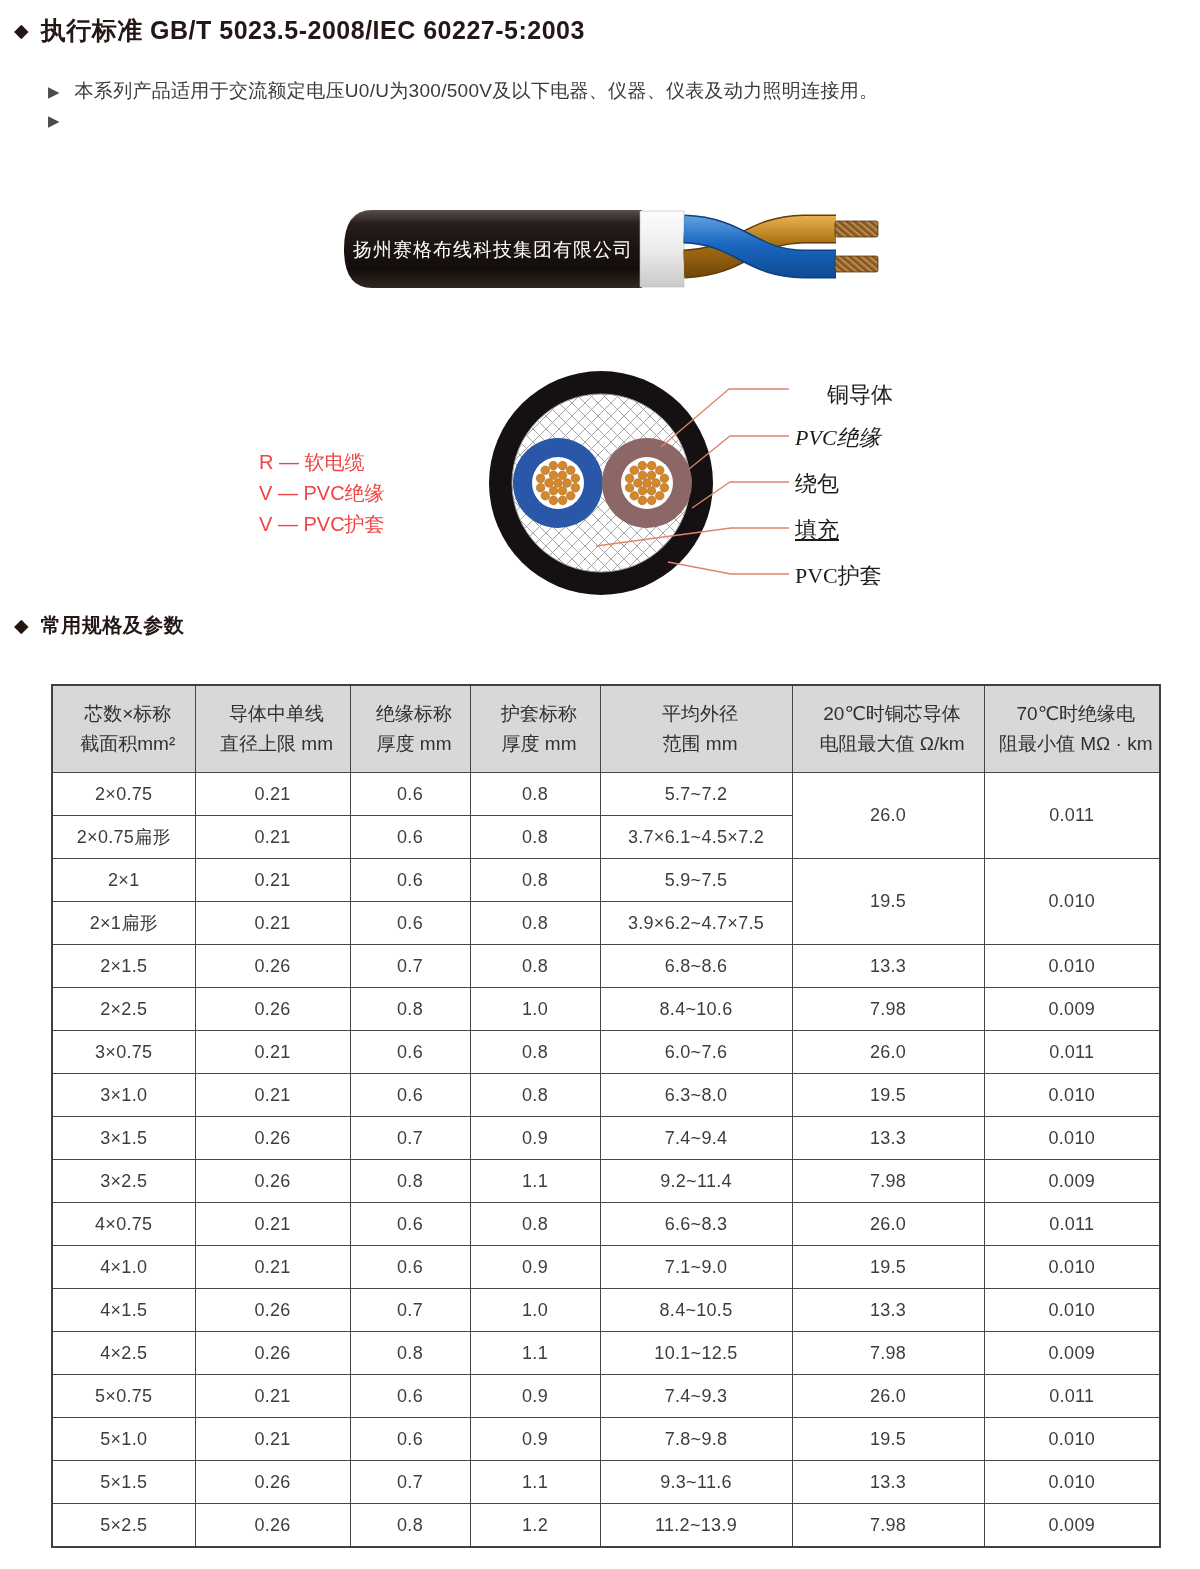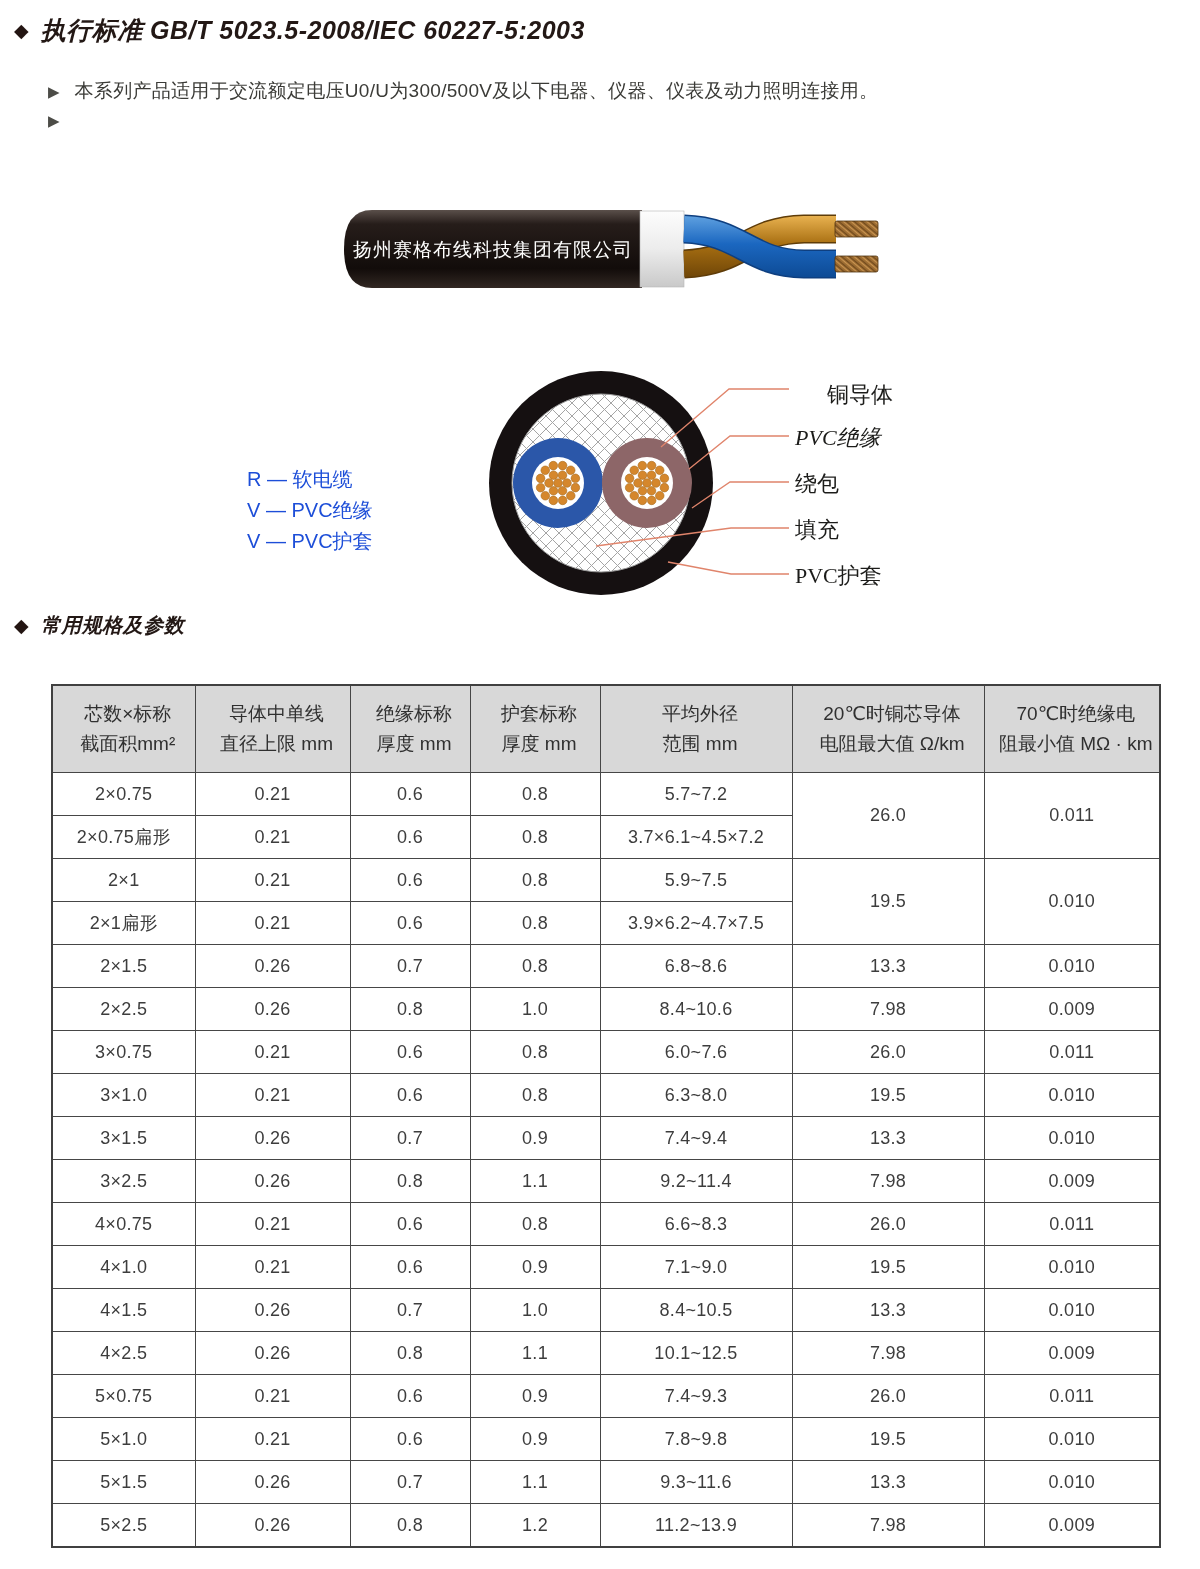--- a/index.html
+++ b/index.html
@@ -2,29 +2,29 @@
 <html><head>
 <meta charset="utf-8">
 <style>
   html,body{margin:0;padding:0;background:#fff;}
   .page{position:relative;width:1200px;height:1569px;background:#fff;overflow:hidden;
         font-family:"Liberation Sans","DejaVu Sans",sans-serif;color:#2b2b28;}
 
   
   .sec-head{position:absolute;display:flex;align-items:center;gap:12px;}
   .sec-head .diamond{font-size:19px;color:#231512;line-height:1;}
-  .sec-head .txt{font-size:25px;font-weight:bold;color:#231815;letter-spacing:0.5px;font-style:italic;}
+  .sec-head .txt{font-size:25px;font-weight:bold;color:#231815;letter-spacing:0.5px;}
 
   
   .bullet-line{position:absolute;left:48px;display:flex;align-items:center;gap:15px;width:1120px;}
   .bullet-line .tri{font-size:15px;color:#4c4c47;line-height:1;}
   .bullet-line .btxt{font-size:19px;color:#3b3b37;letter-spacing:0.3px;}
 
   
-  .legend{position:absolute;left:247px;top:447px;font-size:20px;color:#1d4ed8;line-height:31px;margin-top:17px;}
+  .legend{position:absolute;left:259px;top:447px;font-size:20px;color:#ef4444;line-height:31px;}
   .ds-label{position:absolute;left:795px;height:26px;font-size:22px;color:#1c1c1a;
             font-family:"Liberation Serif","DejaVu Serif",serif;white-space:nowrap;}
 
   
   table.spec{position:absolute;left:51px;top:684px;width:1108px;border-collapse:collapse;
              table-layout:fixed;border:2px solid #404040;}
   table.spec th,table.spec td{border:1px solid #464646;text-align:center;vertical-align:middle;
              padding:0;overflow:hidden;}
   table.spec th{background:#d8d8d8;height:86px;font-weight:normal;font-size:19px;color:#303030;
              line-height:30px;padding-left:8px;}
@@ -159,21 +159,21 @@
 
   <div class="legend">
     <div>R — 软电缆</div>
     <div>V — PVC绝缘</div>
     <div>V — PVC护套</div>
   </div>
 
   <span class="ds-label" style="top:380px;margin-left:32px;">铜导体</span>
   <span class="ds-label" style="top:423px;font-style:italic;">PVC绝缘</span>
   <span class="ds-label" style="top:469px;">绕包</span>
-  <span class="ds-label" style="top:515px;">填充</span>
+  <span class="ds-label" style="top:515px;text-decoration:underline;">填充</span>
   <span class="ds-label" style="top:561px;">PVC护套</span>
 
   <div class="sec-head" style="left:14px;top:612px;">
     <span class="diamond">◆</span>
     <span class="txt" style="font-size:20px;">常用规格及参数</span>
   </div>
 
   <table class="spec">
     <colgroup>
       <col style="width:143px">

